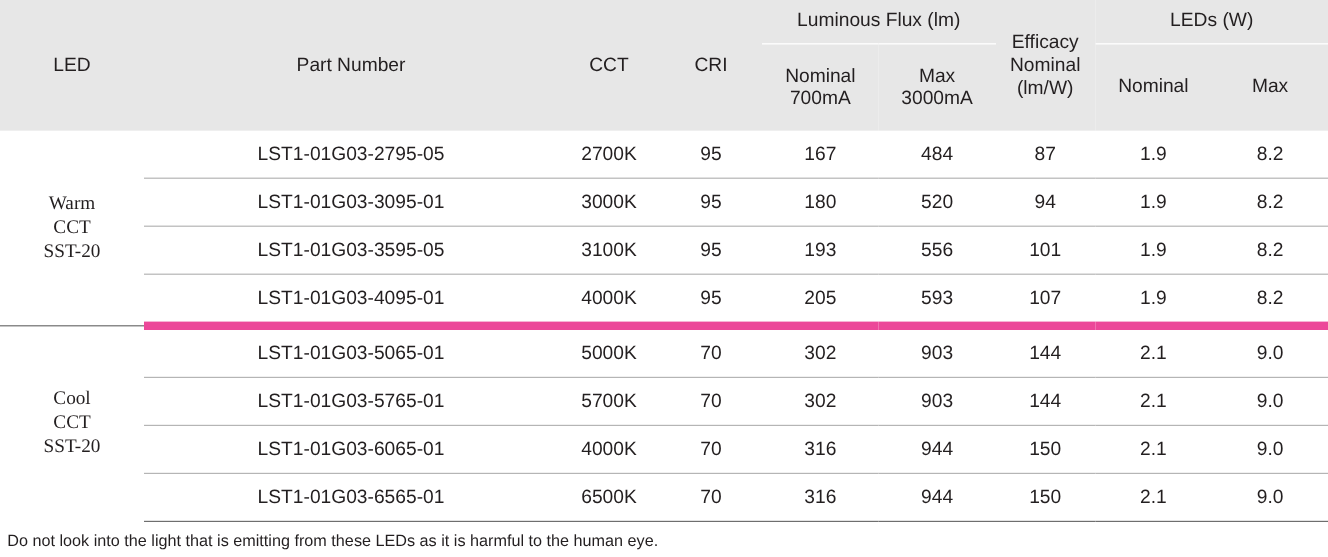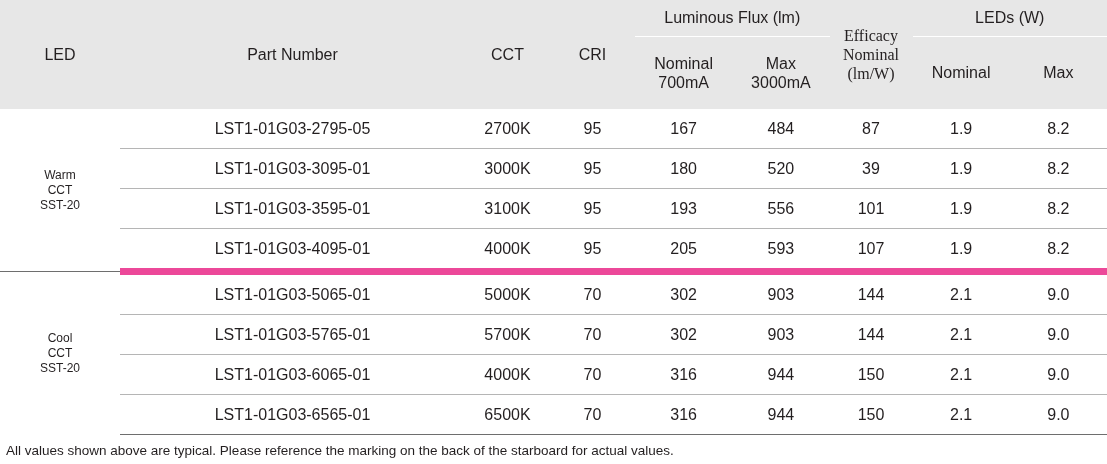--- a/index.html
+++ b/index.html
@@ -43,21 +43,21 @@
   }
   thead tr:first-child th.grp-sub {
     border-bottom: 1px solid #ffffff;
   }
   .hdr-led      { width: 120px; }
   .hdr-part     { width: 345px; }
   .hdr-cct      { width: 85px; }
   .hdr-cri      { width: 85px; }
   .hdr-nom      { width: 88px; }
   .hdr-max      { width: 88px; }
-  .hdr-eff      { width: 83px; font-family: Liberation Serif, serif; }
+  .hdr-eff      { width: 83px; }
   .hdr-wnom     { width: 95px; }
   .hdr-wmax     { width: 95px; }
 
   .hdr-tall { height: 108px; }
   .hdr-grp  { height: 36px; }
   .hdr-low  { height: 72px; }
 
   .sub-l1 { display:block; }
   .sub-l2 { display:block; }
 
@@ -71,24 +71,25 @@
     border-bottom: 1px solid #b5b5b5;
   }
   tbody tr.last-warm td.cell-line {
     border-bottom: 7px solid #ec4899;
   }
   tbody tr.last-row td.cell-line,
   tbody tr.last-row td.group-cell {
     border-bottom: 1px solid #6e6e6e;
   }
   td.group-cell {
-    font-size: 12px;
+    font-size: 16px;
     line-height: 1.25;
     color: #231f20;
     border-bottom: 1px solid #6e6e6e;
+    font-family: Liberation Serif, serif;
   }
   td.group-cell.warm { border-bottom: 1px solid #6e6e6e; }
 
   
   .notes {
     padding: 6px 6px 0 6px;
     font-size: 13.5px;
     line-height: 1.45;
     color: #231f20;
   }
@@ -143,26 +144,26 @@
         <td class="cell-line">87</td>
         <td class="cell-line">1.9</td>
         <td class="cell-line">8.2</td>
       </tr>
       <tr>
         <td class="cell-line">LST1-01G03-3095-01</td>
         <td class="cell-line">3000K</td>
         <td class="cell-line">95</td>
         <td class="cell-line">180</td>
         <td class="cell-line">520</td>
-        <td class="cell-line">39</td>
-        <td class="cell-line">1.9</td>
-        <td class="cell-line">8.2</td>
-      </tr>
-      <tr>
-        <td class="cell-line">LST1-01G03-3595-01</td>
+        <td class="cell-line">94</td>
+        <td class="cell-line">1.9</td>
+        <td class="cell-line">8.2</td>
+      </tr>
+      <tr>
+        <td class="cell-line">LST1-01G03-3595-05</td>
         <td class="cell-line">3100K</td>
         <td class="cell-line">95</td>
         <td class="cell-line">193</td>
         <td class="cell-line">556</td>
         <td class="cell-line">101</td>
         <td class="cell-line">1.9</td>
         <td class="cell-line">8.2</td>
       </tr>
       <tr class="last-warm">
         <td class="cell-line">LST1-01G03-4095-01</td>
@@ -218,18 +219,17 @@
         <td class="cell-line">944</td>
         <td class="cell-line">150</td>
         <td class="cell-line">2.1</td>
         <td class="cell-line">9.0</td>
       </tr>
 
     </tbody>
   </table>
 
   <div class="notes">
-    <div>All values shown above are typical.  Please reference the marking on the back of the starboard for actual values.</div>
     <div>Do not look into the light that is emitting from these LEDs as it is harmful to the human eye.</div>
 
   </div>
 
 </div>
 
 </body></html>

